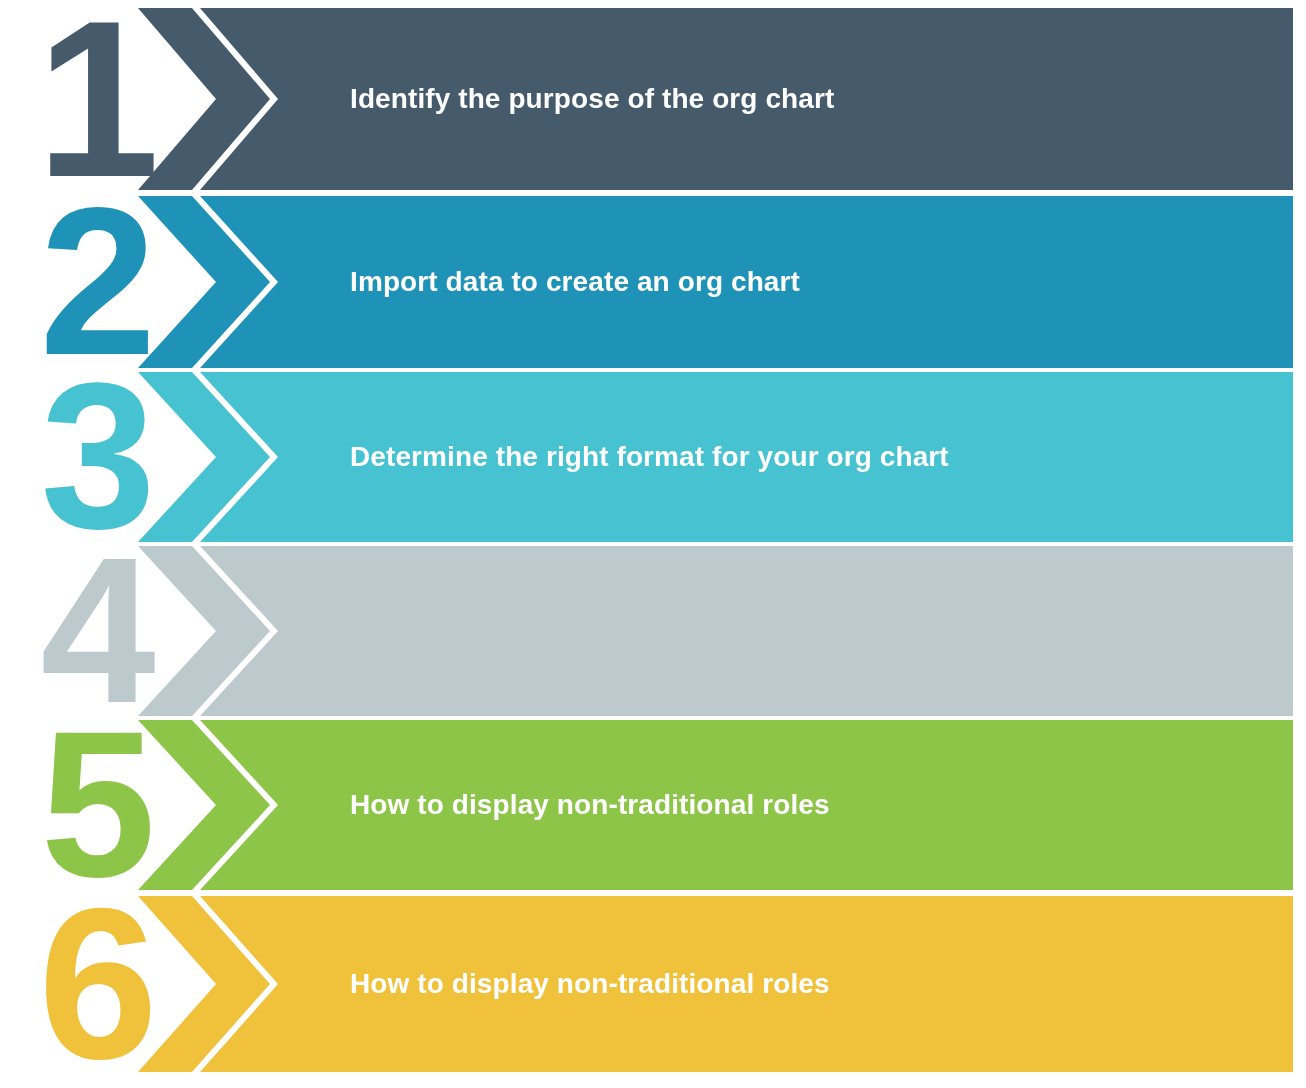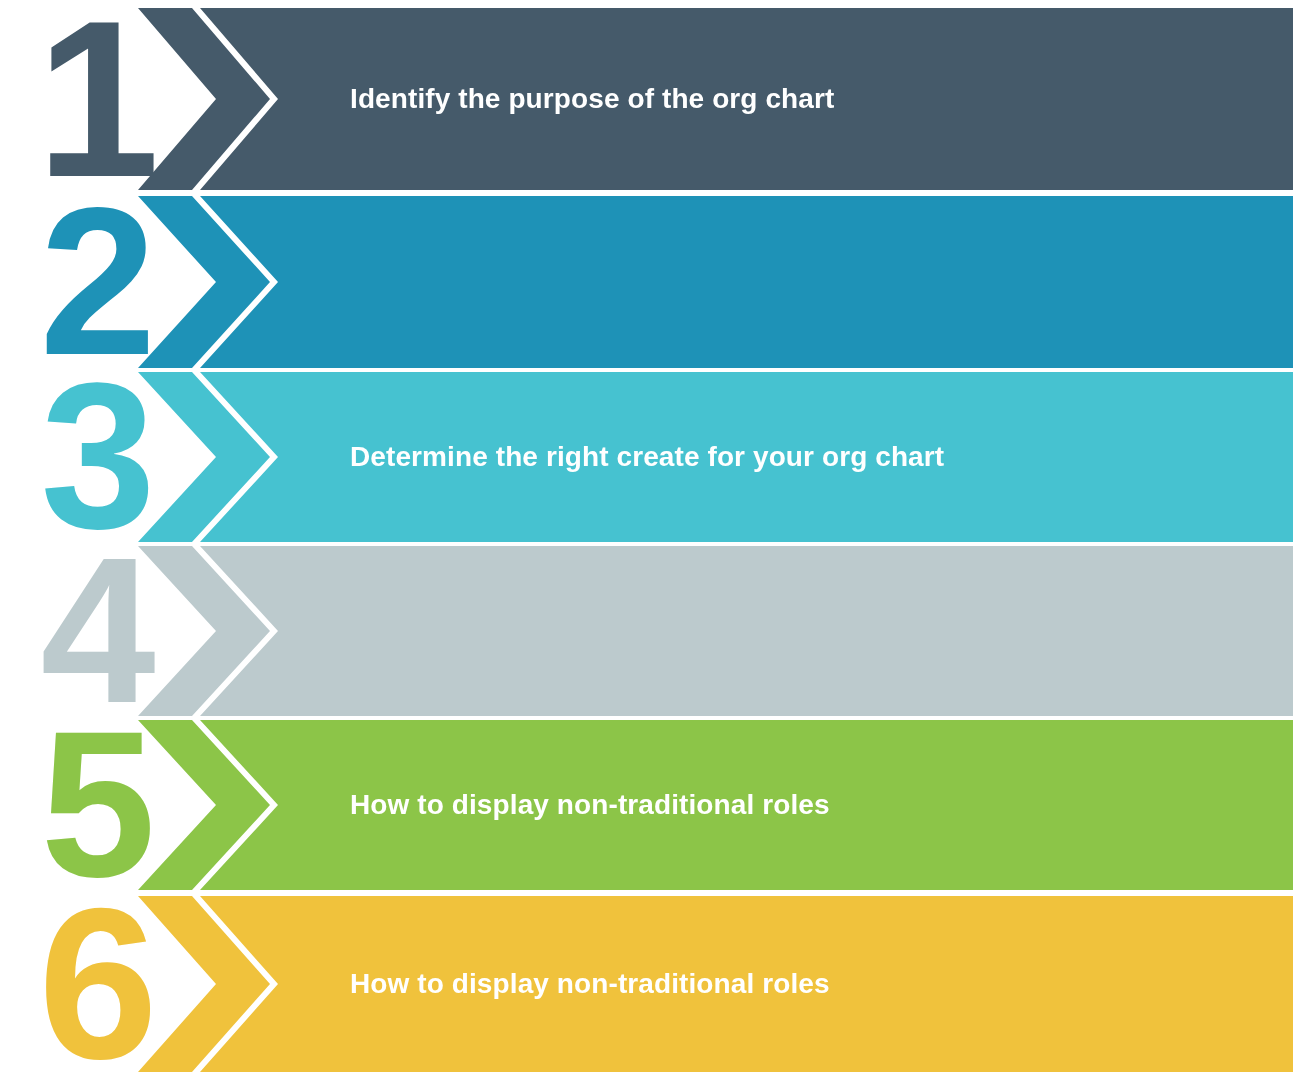--- a/index.html
+++ b/index.html
@@ -96,34 +96,35 @@
     <div class="step-row" style="top: 196px; height: 172px;">
       <div class="chevron-standalone" style="left: 138px; top: 0px; width: 132px; height: 172px;">
         <svg class="svgfill" width="132" height="172" viewBox="0 0 132 172" xmlns="http://www.w3.org/2000/svg" aria-hidden="true">
           <path d="M0,0 L54,0 L132,86 L54,172 L0,172 L78,86 Z" fill="#1E92B7"></path>
         </svg>
       </div>
       <div class="bar" style="left: 200px; top: 0px; width: 1093px; height: 172px;">
         <svg class="svgfill" style="position:absolute;left:0;top:0;" width="1093" height="172" viewBox="0 0 1093 172" xmlns="http://www.w3.org/2000/svg" aria-hidden="true">
           <path d="M0,0 L1093,0 L1093,172 L0,172 L78,86 Z" fill="#1E92B7"></path>
         </svg>
+        <div class="bar-label">Import data to create an org chart</div>
       </div>
       <div class="step-number" style="color: rgb(30, 146, 183); font-size: 210px;">2</div>
     </div>
     <div class="step-row" style="top: 372px; height: 170px;">
       <div class="chevron-standalone" style="left: 138px; top: 0px; width: 132px; height: 170px;">
         <svg class="svgfill" width="132" height="170" viewBox="0 0 132 170" xmlns="http://www.w3.org/2000/svg" aria-hidden="true">
           <path d="M0,0 L54,0 L132,85 L54,170 L0,170 L78,85 Z" fill="#46C2D0"></path>
         </svg>
       </div>
       <div class="bar" style="left: 200px; top: 0px; width: 1093px; height: 170px;">
         <svg class="svgfill" style="position:absolute;left:0;top:0;" width="1093" height="170" viewBox="0 0 1093 170" xmlns="http://www.w3.org/2000/svg" aria-hidden="true">
           <path d="M0,0 L1093,0 L1093,170 L0,170 L78,85 Z" fill="#46C2D0"></path>
         </svg>
-        <div class="bar-label">Determine the right create for your org chart</div>
+        <div class="bar-label">Determine the right format for your org chart</div>
       </div>
       <div class="step-number" style="color: rgb(70, 194, 208); font-size: 207px;">3</div>
     </div>
     <div class="step-row" style="top: 546px; height: 170px;">
       <div class="chevron-standalone" style="left: 138px; top: 0px; width: 132px; height: 170px;">
         <svg class="svgfill" width="132" height="170" viewBox="0 0 132 170" xmlns="http://www.w3.org/2000/svg" aria-hidden="true">
           <path d="M0,0 L54,0 L132,85 L54,170 L0,170 L78,85 Z" fill="#BCCACD"></path>
         </svg>
       </div>
       <div class="bar" style="left: 200px; top: 0px; width: 1093px; height: 170px;">

